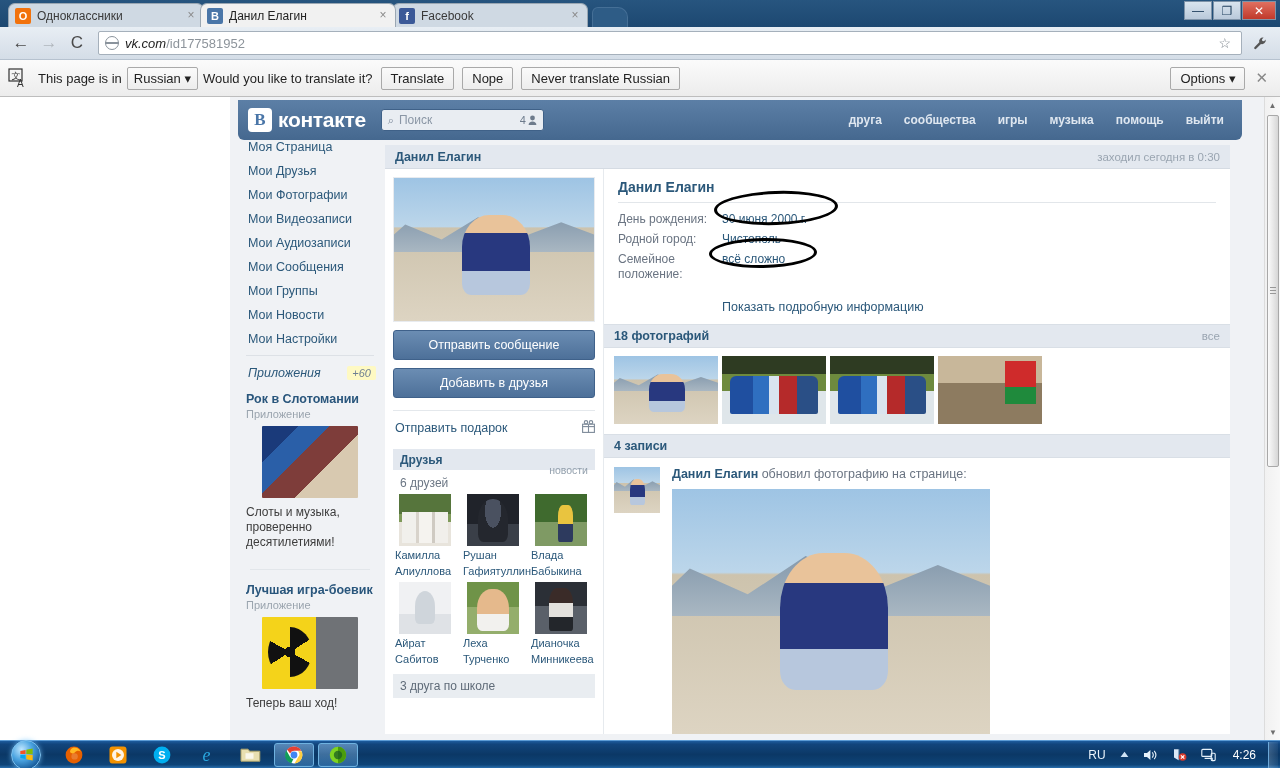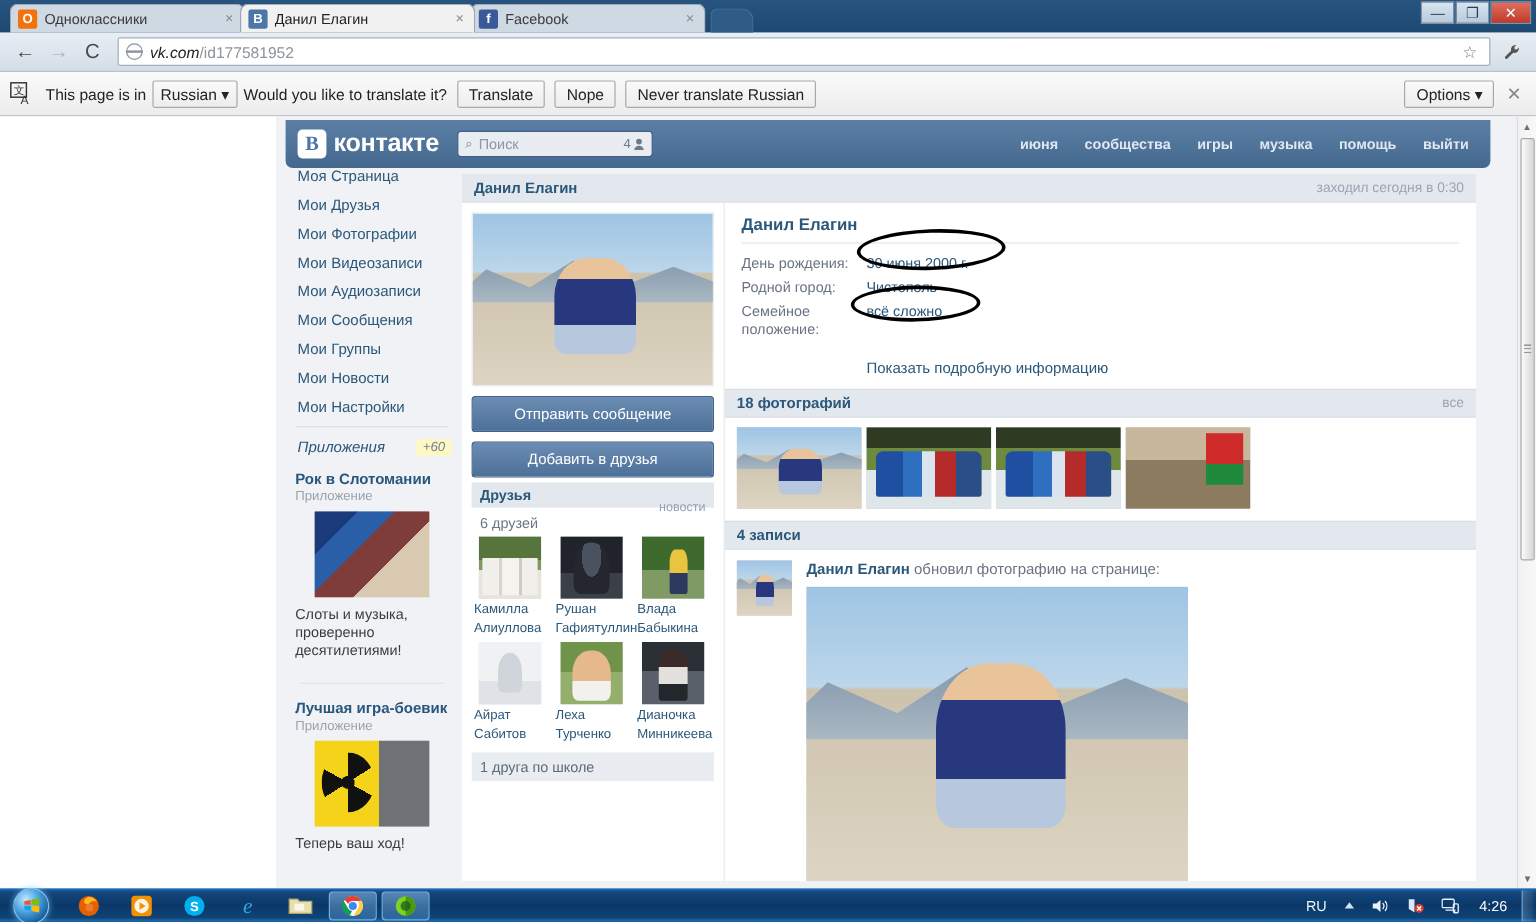--- a/index.html
+++ b/index.html
@@ -467,21 +467,21 @@
           <span>Поиск</span>
           <span id="vk-search-count">
             <span>4</span>
             <svg width="9" height="10" viewBox="0 0 9 10">
               <circle cx="4.5" cy="3" r="2.4" fill="#6d7b8c"></circle>
               <path d="M0.6 10c0-2.2 1.7-3.6 3.9-3.6S8.4 7.8 8.4 10z" fill="#6d7b8c"></path>
             </svg>
           </span>
         </div>
         <div id="vk-topnav">
-          <span class="vk-topnav-item">июня</span>
+          <span class="vk-topnav-item">друга</span>
           <span class="vk-topnav-item">сообщества</span>
           <span class="vk-topnav-item">игры</span>
           <span class="vk-topnav-item">музыка</span>
           <span class="vk-topnav-item">помощь</span>
           <span class="vk-topnav-item">выйти</span>
         </div>
       </div>
 
       <div id="vk-sidebar">
         <div class="vk-side-item">Моя Страница</div>
@@ -527,20 +527,32 @@
 
         <div id="vk-cols">
 
           <div id="vk-col-left">
             <div id="vk-avatar">
               <span class="ph-mountain ph-boy"></span>
             </div>
             <div class="vk-btn">Отправить сообщение</div>
             <div class="vk-btn">Добавить в друзья</div>
 
+            <div id="vk-gift-row">
+              <span>Отправить подарок</span>
+              <span id="vk-gift-icon">
+                <svg width="13" height="13" viewBox="0 0 13 13">
+                  <rect x="0.6" y="4.2" width="11.8" height="8.2" fill="none" stroke="#7d8a99" stroke-width="1.1"></rect>
+                  <line x1="6.5" y1="4.2" x2="6.5" y2="12.4" stroke="#7d8a99" stroke-width="1.1"></line>
+                  <line x1="0.6" y1="6.6" x2="12.4" y2="6.6" stroke="#7d8a99" stroke-width="1.1"></line>
+                  <circle cx="4" cy="2.3" r="1.7" fill="none" stroke="#7d8a99" stroke-width="1.1"></circle>
+                  <circle cx="9" cy="2.3" r="1.7" fill="none" stroke="#7d8a99" stroke-width="1.1"></circle>
+                </svg>
+              </span>
+            </div>
 
             <div id="vk-friends-header">
               <span id="vk-friends-title">Друзья</span>
               <span id="vk-friends-news">новости</span>
             </div>
             <div id="vk-friends-count">6 друзей</div>
 
             <div id="vk-friends-grid">
               <div class="vk-friend">
                 <div class="vk-friend-photo">
@@ -579,21 +591,21 @@
               </div>
               <div class="vk-friend">
                 <div class="vk-friend-photo">
                     <span class="ph-bike"></span>
                   </div>
                 <div class="vk-friend-name">Дианочка</div>
                 <div class="vk-friend-name">Минникеева</div>
               </div>
             </div>
 
-            <div id="vk-school-row">1 друга по школе</div>
+            <div id="vk-school-row">3 друга по школе</div>
           </div>
 
           <div id="vk-col-right">
 
             <div id="vk-profile">
               <div id="vk-profile-name">Данил Елагин</div>
               <div id="vk-profile-rule"></div>
 
               <div class="vk-info-row">
                 <span class="vk-info-label">День рождения:</span>

